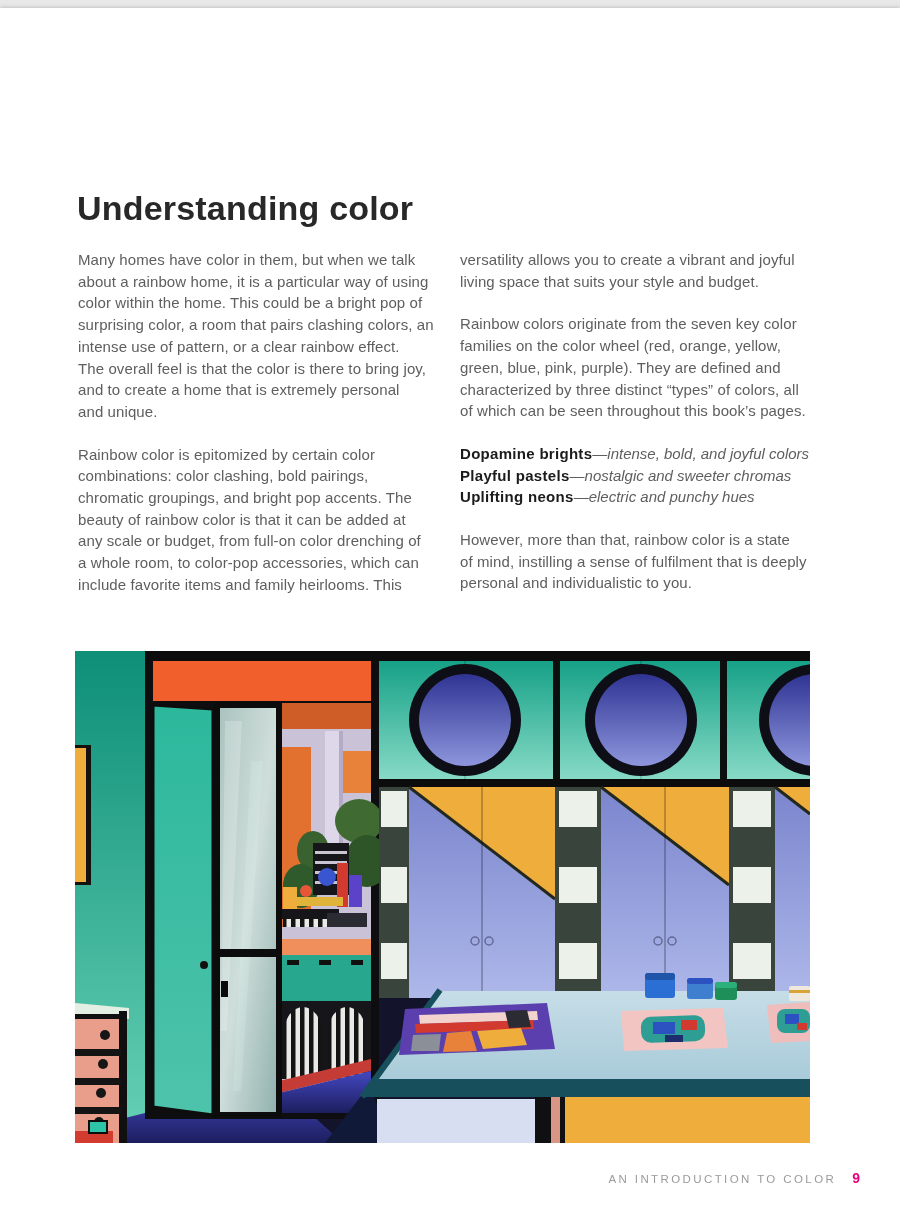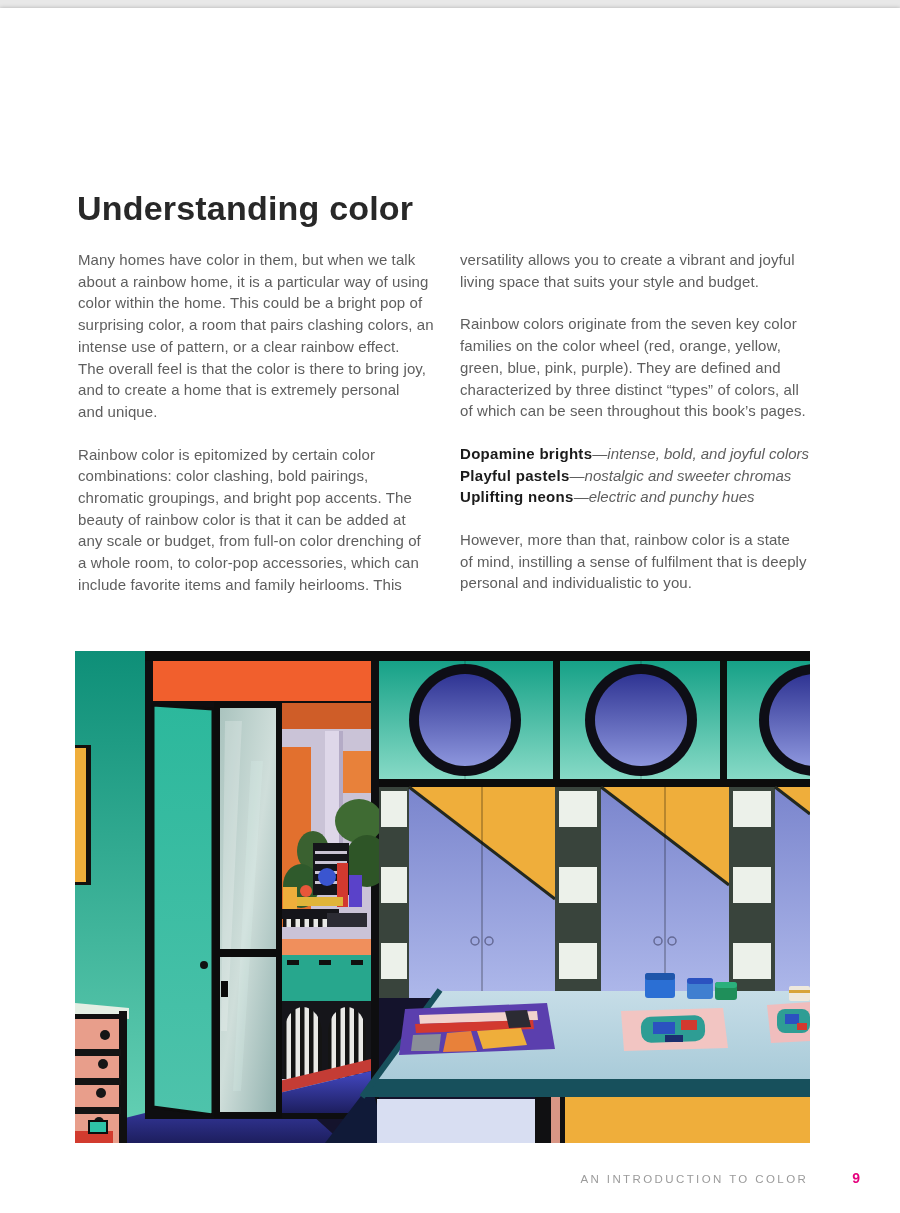--- a/index.html
+++ b/index.html
@@ -24,21 +24,21 @@
   .type-row { font-size:15px; line-height:21.7px; white-space:nowrap; }
   .type-label { font-weight:700; color:#1b1b1b; letter-spacing:.3px; }
   .type-desc { font-style:italic; color:#5e5e5e; }
   .photo-frame {
     position:absolute; left:75px; top:643px; width:735px; height:492px;
     background:#1c1b38;
   }
   .photo-frame svg { display:block; }
   .footer {
     position:absolute; left:460px; top:1162px; width:400px;
-    display:flex; justify-content:flex-end; align-items:baseline; gap:44px;
+    display:flex; justify-content:flex-end; align-items:baseline; gap:16px;
   }
   .footer-caption {
     font-size:11.5px; letter-spacing:2.4px; color:#9b9b9b; font-weight:400;
   }
   .footer-page-number { font-size:14px; font-weight:700; color:#e5007d; }
 </style>
 </head>
 <body>
 
 <div class="page">

